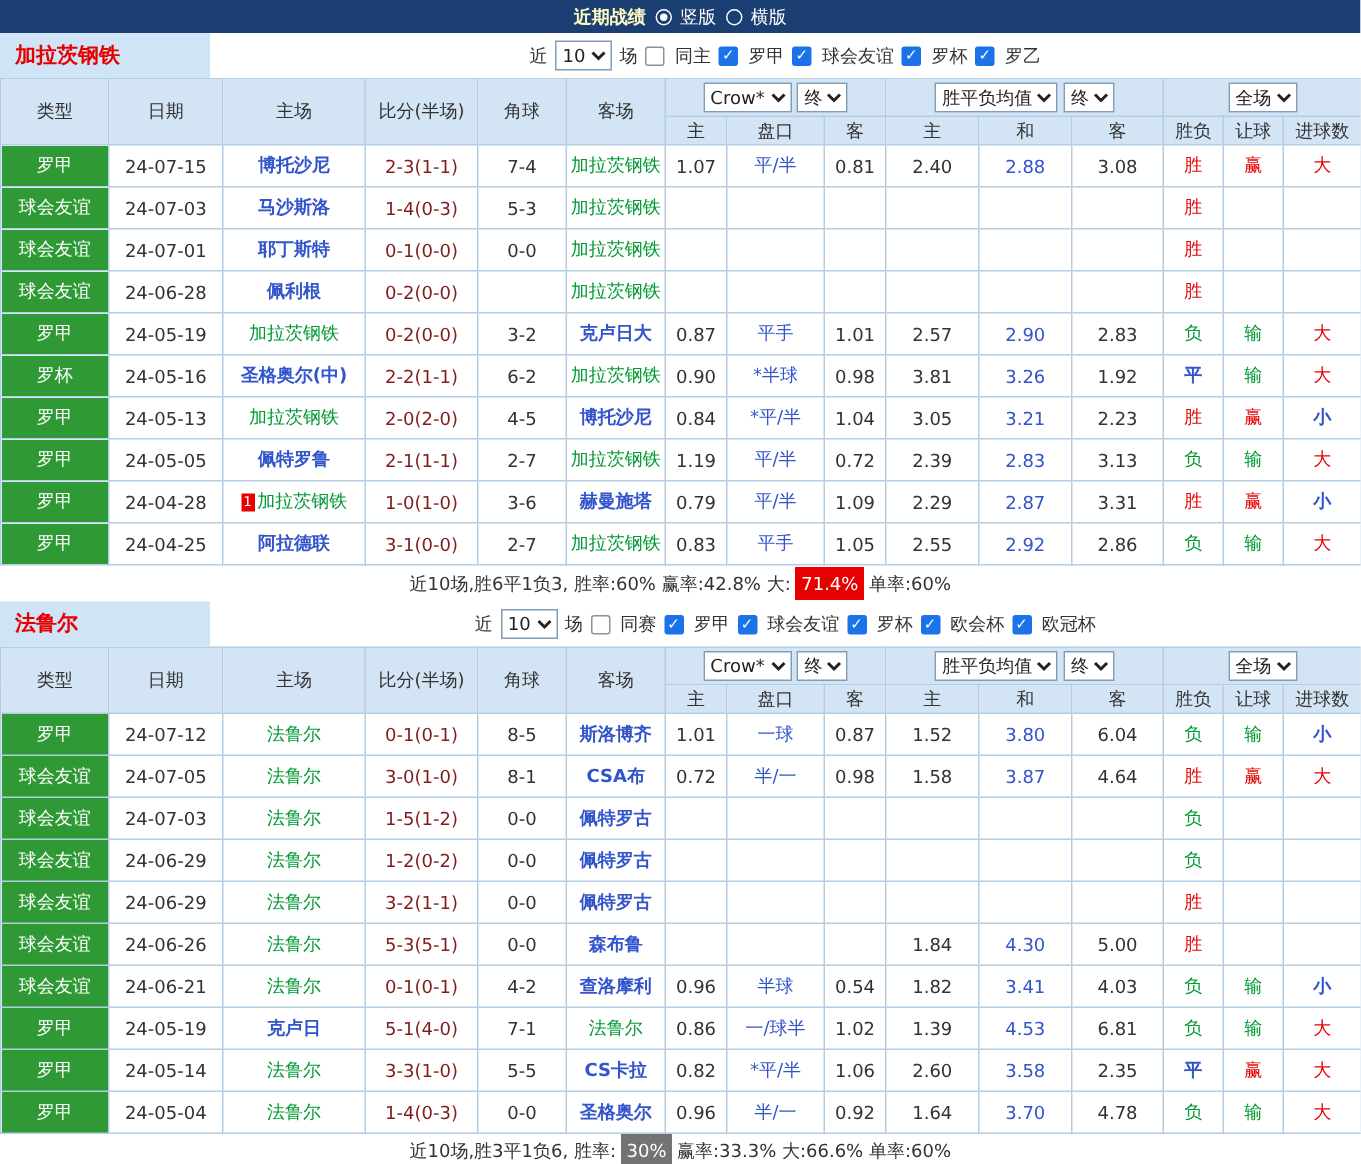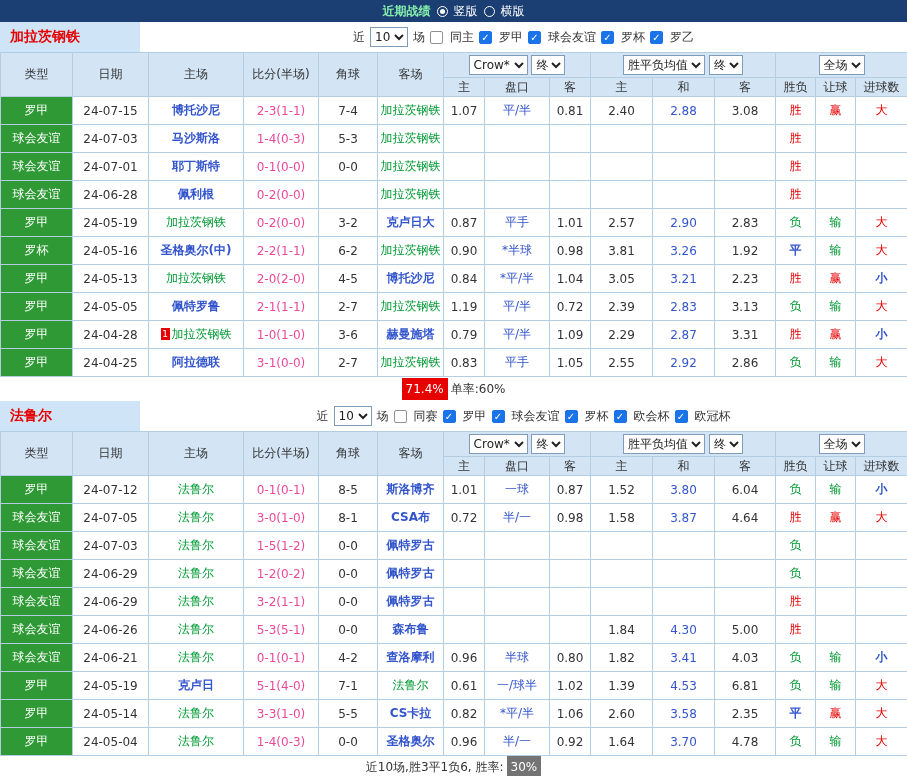--- a/index.html
+++ b/index.html
@@ -8,21 +8,21 @@
     width:907px; height:776px; overflow:hidden;
     background:#ffffff; color:#333;
     font-family:"DejaVu Sans","Liberation Sans",sans-serif;
     font-size:12px;
   }
   
   .topbar {
     height:22px; background:#1b3e73; color:#fff;
     display:flex; align-items:center; justify-content:center; gap:6px;
   }
-  .topbar .tb-title { color:#86efac; font-weight:bold; }
+  .topbar .tb-title { color:#fef9c3; font-weight:bold; }
   .radio {
     width:11px; height:11px; border:1px solid #fff; border-radius:50%;
     display:inline-block; position:relative; vertical-align:-2px;
   }
   .radio.on::after {
     content:""; position:absolute; left:2px; top:2px; right:2px; bottom:2px;
     background:#fff; border-radius:50%;
   }
   
   .filter-bar { height:30px; display:flex; align-items:center; background:#fff; }
@@ -47,21 +47,21 @@
   table { width:907px; border-collapse:collapse; table-layout:fixed; }
   th, td {
     border:1px solid #b3cde3; text-align:center; padding:0;
     overflow:hidden; white-space:nowrap; font-weight:normal;
   }
   thead th { background:#d3e5f5; }
   .hrow1 th { height:25px; }
   .hrow2 th { height:19px; }
   tbody td { height:28px; }
   td.col-t { background:#2f9a35; color:#fff; }
-  td.col-s { color:#ec4899; }
+  td.col-s { color:#7f1d1d; }
   td.col-op { color:#3355cc;margin-left:47px; }
   td.col-e2 { color:#3355cc; }
   .c-red { color:#e60000; }
   .c-green { color:#009933; }
   .c-blue { color:#3355cc;font-weight:bold; }
   .team { cursor:pointer; }
   .red-card {
     display:inline-block; background:#e60000; color:#fff;
     font-size:9px; width:9px; height:12px; line-height:12px;
     margin-right:2px; vertical-align:1px; text-align:center;
@@ -318,20 +318,21 @@
         <td class="col-e2">2.92</td>
         <td class="col-e3">2.86</td>
         <td class="col-r c-green">负</td>
         <td class="col-lt c-green">输</td>
         <td class="col-g c-red">大</td>
       </tr>
     </tbody>
 </table>
 
 <div class="summary">
+  <span>近10场,胜6平1负3, 胜率:60% 赢率:42.8% 大:</span>
   <span class="hl" style="background: rgb(230, 0, 0);">71.4%</span>
   <span> 单率:60%</span>
 </div>
 
 <div class="filter-bar">
   <div class="section-title">法鲁尔</div>
   <div class="filter-controls">
     <span>近</span>
     <select><option selected="">10</option></select>
     <span>场</span>
@@ -505,36 +506,36 @@
       </tr>
       <tr>
         <td class="col-t">球会友谊</td>
         <td class="col-d">24-06-21</td>
         <td class="col-h"><span class="team c-green">法鲁尔</span></td>
         <td class="col-s">0-1(0-1)</td>
         <td class="col-c">4-2</td>
         <td class="col-a"><span class="team c-blue">查洛摩利</span></td>
         <td class="col-o1">0.96</td>
         <td class="col-op">半球</td>
-        <td class="col-o2">0.80</td>
+        <td class="col-o2">0.54</td>
         <td class="col-e1">1.82</td>
         <td class="col-e2">3.41</td>
         <td class="col-e3">4.03</td>
         <td class="col-r c-green">负</td>
         <td class="col-lt c-green">输</td>
         <td class="col-g c-blue">小</td>
       </tr>
       <tr>
         <td class="col-t">罗甲</td>
         <td class="col-d">24-05-19</td>
         <td class="col-h"><span class="team c-blue">克卢日</span></td>
         <td class="col-s">5-1(4-0)</td>
         <td class="col-c">7-1</td>
         <td class="col-a"><span class="team c-green">法鲁尔</span></td>
-        <td class="col-o1">0.61</td>
+        <td class="col-o1">0.86</td>
         <td class="col-op">一/球半</td>
         <td class="col-o2">1.02</td>
         <td class="col-e1">1.39</td>
         <td class="col-e2">4.53</td>
         <td class="col-e3">6.81</td>
         <td class="col-r c-green">负</td>
         <td class="col-lt c-green">输</td>
         <td class="col-g c-red">大</td>
       </tr>
       <tr>
@@ -570,13 +571,14 @@
         <td class="col-r c-green">负</td>
         <td class="col-lt c-green">输</td>
         <td class="col-g c-red">大</td>
       </tr>
     </tbody>
 </table>
 
 <div class="summary" style="height:22px">
   <span>近10场,胜3平1负6, 胜率: </span>
   <span class="hl" style="background: #737373;">30%</span>
+  <span> 赢率:33.3% 大:66.6% 单率:60%</span>
 </div>
 
 </body></html>

